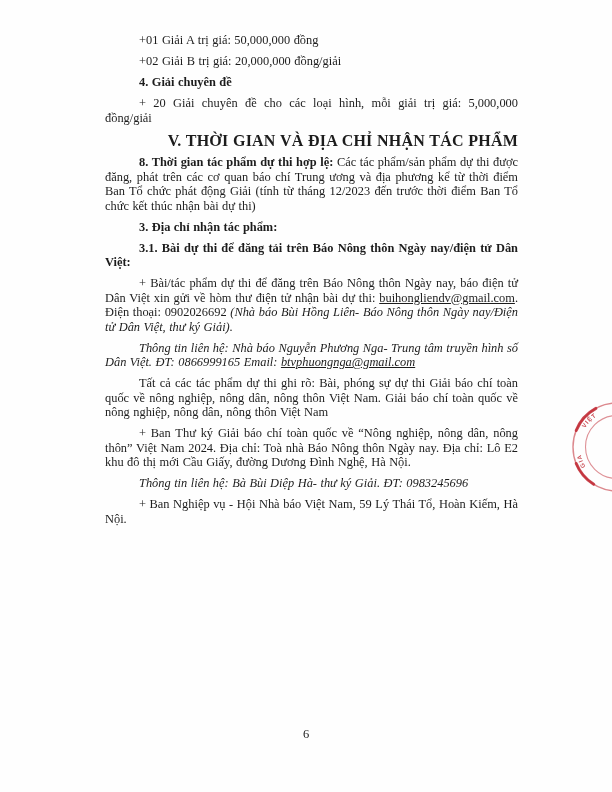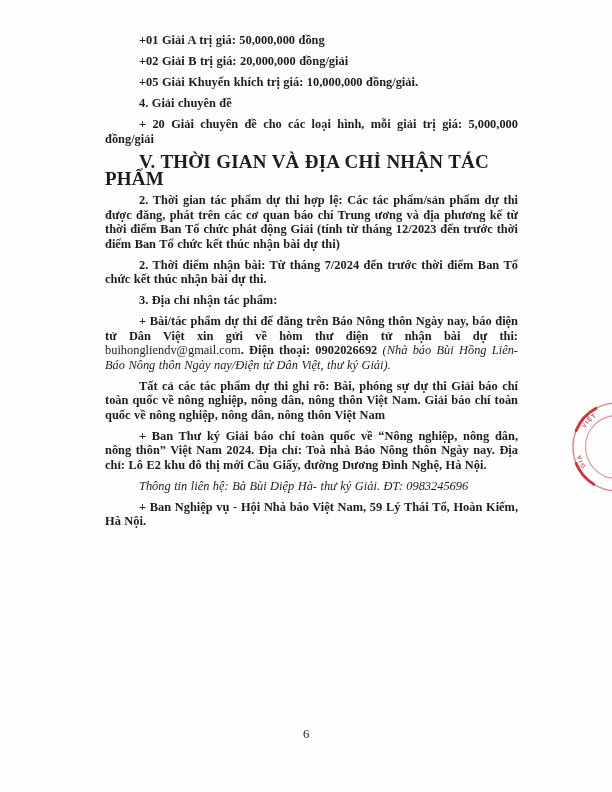--- a/index.html
+++ b/index.html
@@ -22,29 +22,29 @@
   .para{
     margin:6.5px 0 0 0;
     text-align:justify;
     text-indent:34px;
     font-size:12.4px;
     line-height:14.5px;
     word-spacing:0.4px;
   }
   .para:first-child{margin-top:0;}
   .para.h-main{
-    font-size:19px;
+    font-size:16px;
     line-height:17px;
     letter-spacing:0.2px;
-    text-align:left;
+    text-align:right;
   }
-  .seg.plain{font-weight:700;}
+  .seg.plain{font-weight:400;}
   .seg.bold{font-weight:700;}
   .seg.italic{font-style:italic;}
-  .seg.underline{}
+  .seg.underline{text-decoration:underline;}
   .seg.italic.underline{font-style:italic;text-decoration:underline;}
   .footer{
     position:absolute;
     left:0;right:0;top:727px;
     text-align:center;
     font-size:12.5px;
     color:#222;
   }
   .stamp{
     position:absolute;
@@ -61,28 +61,28 @@
   }
 </style>
 </head>
 <body>
 
 <div class="page">
 
   <div class="content">
       <p class="para body"><span class="seg plain">+01 Giải A trị giá: 50,000,000 đồng</span></p>
       <p class="para body"><span class="seg plain">+02 Giải B trị giá: 20,000,000 đồng/giải</span></p>
-      <p class="para body"><span class="seg plain">+05 Giải Khuyến khích trị giá: 10,000,000 đồng/giải.</span></p>
       <p class="para body"><span class="seg bold">4. Giải chuyên đề</span></p>
       <p class="para body"><span class="seg plain">+ 20 Giải chuyên đề cho các loại hình, mỗi giải trị giá: 5,000,000 đồng/giải</span></p>
       <p class="para h-main"><span class="seg bold">V. THỜI GIAN VÀ ĐỊA CHỈ NHẬN TÁC PHẨM</span></p>
-      <p class="para body"><span class="seg bold">2. Thời gian tác phẩm dự thi hợp lệ: </span><span class="seg plain">Các tác phẩm/sản phẩm dự thi được đăng, phát trên các cơ quan báo chí Trung ương và địa phương kể từ thời điểm Ban Tổ chức phát động Giải (tính từ tháng 12/2023 đến trước thời điểm Ban Tổ chức kết thúc nhận bài dự thi)</span></p>
-      <p class="para body"><span class="seg bold">2. Thời điểm nhận bài: </span><span class="seg plain">Từ tháng 7/2024 đến trước thời điểm Ban Tổ chức kết thúc nhận bài dự thi.</span></p>
+      <p class="para body"><span class="seg bold">8. Thời gian tác phẩm dự thi hợp lệ: </span><span class="seg plain">Các tác phẩm/sản phẩm dự thi được đăng, phát trên các cơ quan báo chí Trung ương và địa phương kể từ thời điểm Ban Tổ chức phát động Giải (tính từ tháng 12/2023 đến trước thời điểm Ban Tổ chức kết thúc nhận bài dự thi)</span></p>
       <p class="para body"><span class="seg bold">3. Địa chỉ nhận tác phẩm:</span></p>
+      <p class="para body"><span class="seg bold">3.1. Bài dự thi để đăng tải trên Báo Nông thôn Ngày nay/điện tử Dân Việt:</span></p>
       <p class="para body"><span class="seg plain">+ Bài/tác phẩm dự thi để đăng trên Báo Nông thôn Ngày nay, báo điện tử Dân Việt xin gửi về hòm thư điện tử nhận bài dự thi: </span><span class="seg underline">buihongliendv@gmail.com</span><span class="seg plain">. Điện thoại: 0902026692 </span><span class="seg italic">(Nhà báo Bùi Hồng Liên- Báo Nông thôn Ngày nay/Điện tử Dân Việt, thư ký Giải).</span></p>
+      <p class="para body"><span class="seg italic">Thông tin liên hệ: Nhà báo Nguyễn Phương Nga- Trung tâm truyền hình số Dân Việt. ĐT: 0866999165 Email: </span><span class="seg italic underline">btvphuongnga@gmail.com</span></p>
       <p class="para body"><span class="seg plain">Tất cả các tác phẩm dự thi ghi rõ: Bài, phóng sự dự thi Giải báo chí toàn quốc về nông nghiệp, nông dân, nông thôn Việt Nam. Giải báo chí toàn quốc về nông nghiệp, nông dân, nông thôn Việt Nam</span></p>
       <p class="para body"><span class="seg plain">+ Ban Thư ký Giải báo chí toàn quốc về “Nông nghiệp, nông dân, nông thôn” Việt Nam 2024. Địa chỉ: Toà nhà Báo Nông thôn Ngày nay. Địa chỉ: Lô E2 khu đô thị mới Cầu Giấy, đường Dương Đình Nghệ, Hà Nội.</span></p>
       <p class="para body"><span class="seg italic">Thông tin liên hệ: Bà Bùi Diệp Hà- thư ký Giải. ĐT: 0983245696</span></p>
       <p class="para body"><span class="seg plain">+ Ban Nghiệp vụ - Hội Nhà báo Việt Nam, 59 Lý Thái Tổ, Hoàn Kiếm, Hà Nội.</span></p>
     </div>
 
   <div class="footer">6</div>
 
   <svg class="stamp" width="64" height="112" viewBox="0 0 64 112" aria-hidden="true">
     <circle class="ring-outer" cx="69" cy="57" r="44"></circle>

